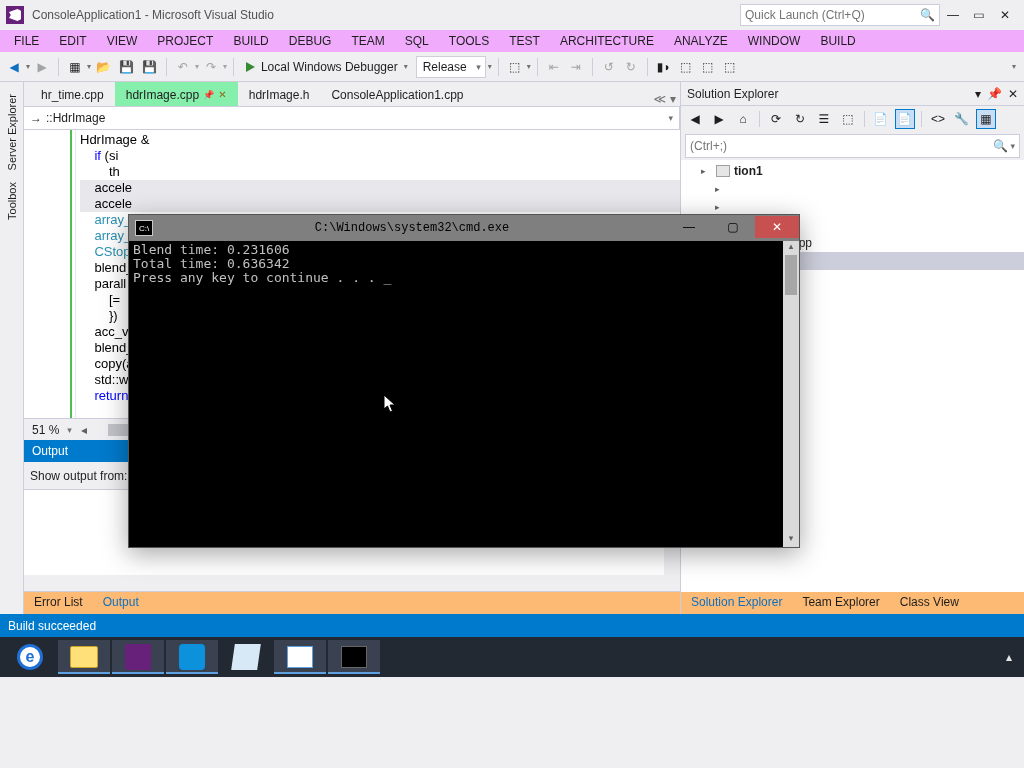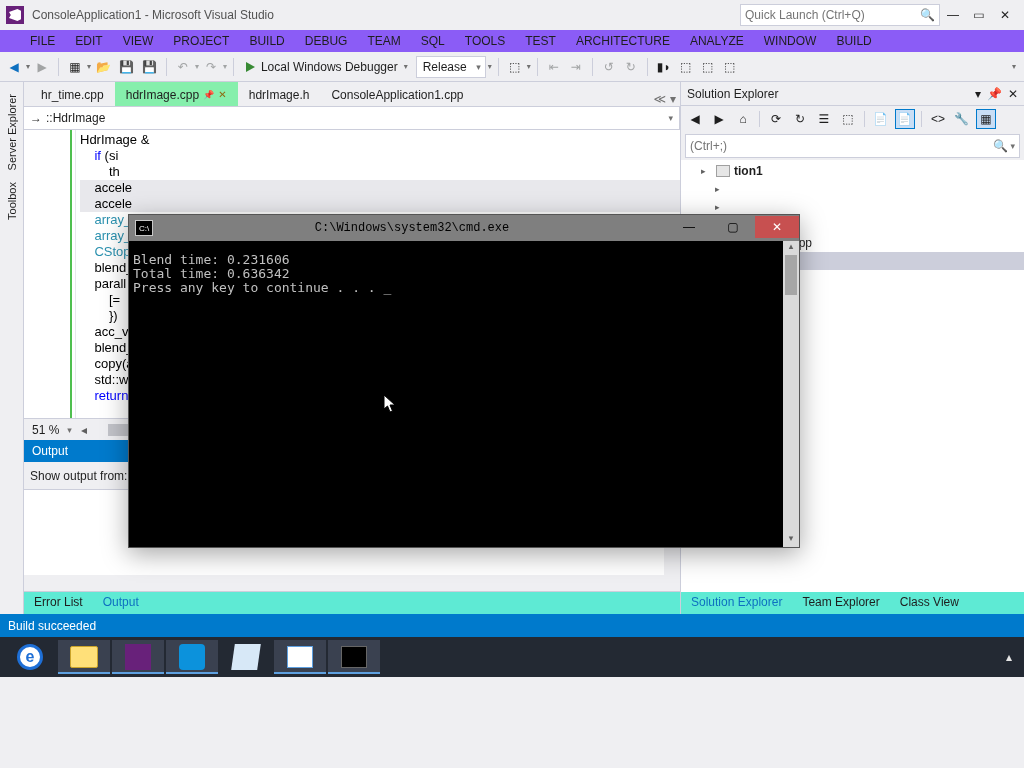--- a/index.html
+++ b/index.html
@@ -9,21 +9,21 @@
 .titlebar { height: 30px; background: #efeff2; display: flex; align-items: center; padding: 0 6px; }
 .titlebar .vs-logo { width: 18px; height: 18px; background: #68217a; margin-right: 8px; position: relative; }
 .titlebar .vs-logo::before { content:""; position:absolute; inset:3px; background:#fff; clip-path: polygon(70% 0, 100% 15%, 100% 85%, 70% 100%, 0 75%, 15% 50%, 0 25%); }
 .titlebar .caption { flex:0 0 auto; color:#525252; }
 .titlebar .spacer { flex:1; }
 .quicklaunch { width: 200px; height: 22px; border:1px solid #cccedb; background:#fff; display:flex; align-items:center; padding:0 4px; }
 .quicklaunch input { flex:1; border:none; outline:none; font-size:12px; color:#717171; background:transparent; }
 .winbtn { width: 26px; text-align:center; color:#1e1e1e; cursor:default; user-select:none; }
 
 
-.menubar { height: 22px; background:#8b5cf6; display:flex; align-items:center; padding-left:20px; }
+.menubar { height: 22px; background:#f0abfc; display:flex; align-items:center; padding-left:4px; }
 .menubar .mitem { padding: 2px 10px; color:#1e1e1e; }
 
 
 .toolbar { height: 30px; background:#efeff2; display:flex; align-items:center; padding:0 4px; gap:2px; border-bottom:1px solid #cccedb; }
 .tbtn { min-width:20px; height:22px; display:inline-flex; align-items:center; justify-content:center; padding:0 3px; color:#1e1e1e; }
 .tbtn.dim { color:#a2a4a5; }
 .tsep { width:1px; height:18px; background:#cccedb; margin:0 4px; }
 .runbtn { display:flex; align-items:center; gap:6px; padding:0 6px; height:24px; }
 .runbtn .play { width:0; height:0; border-left:9px solid #388a34; border-top:5px solid transparent; border-bottom:5px solid transparent; }
 .cfgsel { height:22px; border:1px solid #cccedb; background:#fff; padding:0 18px 0 6px; position:relative; display:flex; align-items:center; min-width:70px; }
@@ -87,21 +87,21 @@
 .outputwrap { position:relative; }
 .outputheader { height:22px; background:#007acc; color:#fff; display:flex; align-items:center; padding:0 8px; }
 .outputheader .ttl { flex:1; }
 .outputheader .btns { display:flex; gap:8px; }
 .outputbar { height:28px; background:#efeff2; display:flex; align-items:center; padding:0 6px; gap:6px; border-bottom:1px solid #cccedb; }
 .outputbar .sel { width:280px; height:22px; border:1px solid #cccedb; background:#fff; display:flex; align-items:center; padding:0 6px; position:relative; }
 .outputbar .sel::after { content:"▾"; position:absolute; right:6px; color:#717171; font-size:9px; }
 .outputbody { height:102px; background:#fff; border-bottom:1px solid #cccedb; position:relative;}
 .outputbody .vscroll { position:absolute; right:0; top:0; bottom:0; width:16px; background:#efeff2; }
 .outputbody .hscroll { position:absolute; left:0; right:16px; bottom:0; height:16px; background:#efeff2; }
-.btabs { height:22px; background:#5eead4; display:flex; }
+.btabs { height:22px; background:#fdba74; display:flex; }
 .btabs .tab { padding:3px 10px; color:#1e1e1e; }
 .btabs .tab.link { color:#0e70c0; }
 
 
 .statusbar { height:23px; background:#007acc; color:#fff; display:flex; align-items:center; padding:0 8px; }
 
 
 .taskbar { height:40px; background:#232933; display:flex; align-items:center; padding:0 4px; gap:2px; }
 .taskbar .tb { width:52px; height:34px; display:flex; align-items:center; justify-content:center; }
 .taskbar .tb.on { background:#3a4150; box-shadow: inset 0 -2px 0 #5ea0e0; }
@@ -116,21 +116,21 @@
 .taskbar .tray { margin-left:auto; color:#e6e6e6; padding:0 8px; }
 
 
 .cmdwin { position:absolute; left:128px; top:132px; width:672px; height:334px; border:1px solid #555; box-shadow:0 6px 24px rgba(0,0,0,.35); background:#000; z-index:50; display:flex; flex-direction:column; }
 .cmdtitle { height:26px; background:#7f7f7f; display:flex; align-items:center; color:#fff; }
 .cmdtitle .ic { width:18px; height:16px; background:#000; margin:0 4px 0 6px; border:1px solid #c8c8c8; display:flex; align-items:center; justify-content:center; font-size:8px;}
 .cmdtitle .t { flex:1; text-align:center; font-size:12px; color:#000;font-family:Liberation Mono, monospace; }
 .cmdtitle .wb { width:44px; height:22px; display:flex; align-items:center; justify-content:center; color:#000; margin-top:-2px;}
 .cmdtitle .wb.close { background:#c75050; color:#fff; }
 .cmdbody { flex:1; position:relative; background:#000; }
-.cmdtext { padding:12px 4px; color:#c0c0c0; font-family:"Consolas","Lucida Console",monospace; font-size:13px; line-height:14px; white-space:pre; }
+.cmdtext { padding:2px 4px; color:#c0c0c0; font-family:"Consolas","Lucida Console",monospace; font-size:13px; line-height:14px; white-space:pre; }
 .cmdvscroll { position:absolute; right:0; top:0; bottom:0; width:16px; background:#dadada; }
 .cmdvscroll .thumb { position:absolute; left:2px; right:2px; top:14px; height:40px; background:#a6a6a6; }
 .cmdvscroll .arr { position:absolute; left:0; right:0; height:14px; background:#dadada; text-align:center; font-size:9px; color:#606060; }
 .cmdvscroll .arr.up { top:0; }
 .cmdvscroll .arr.dn { bottom:0; }
 .cursor { position:absolute; left:383px; top:312px; z-index:60; color:#fff; font-size:18px; pointer-events:none; }
 .cursor svg { filter: drop-shadow(1px 1px 1px rgba(0,0,0,.6)); }
 </style>
 </head>
 <body>

